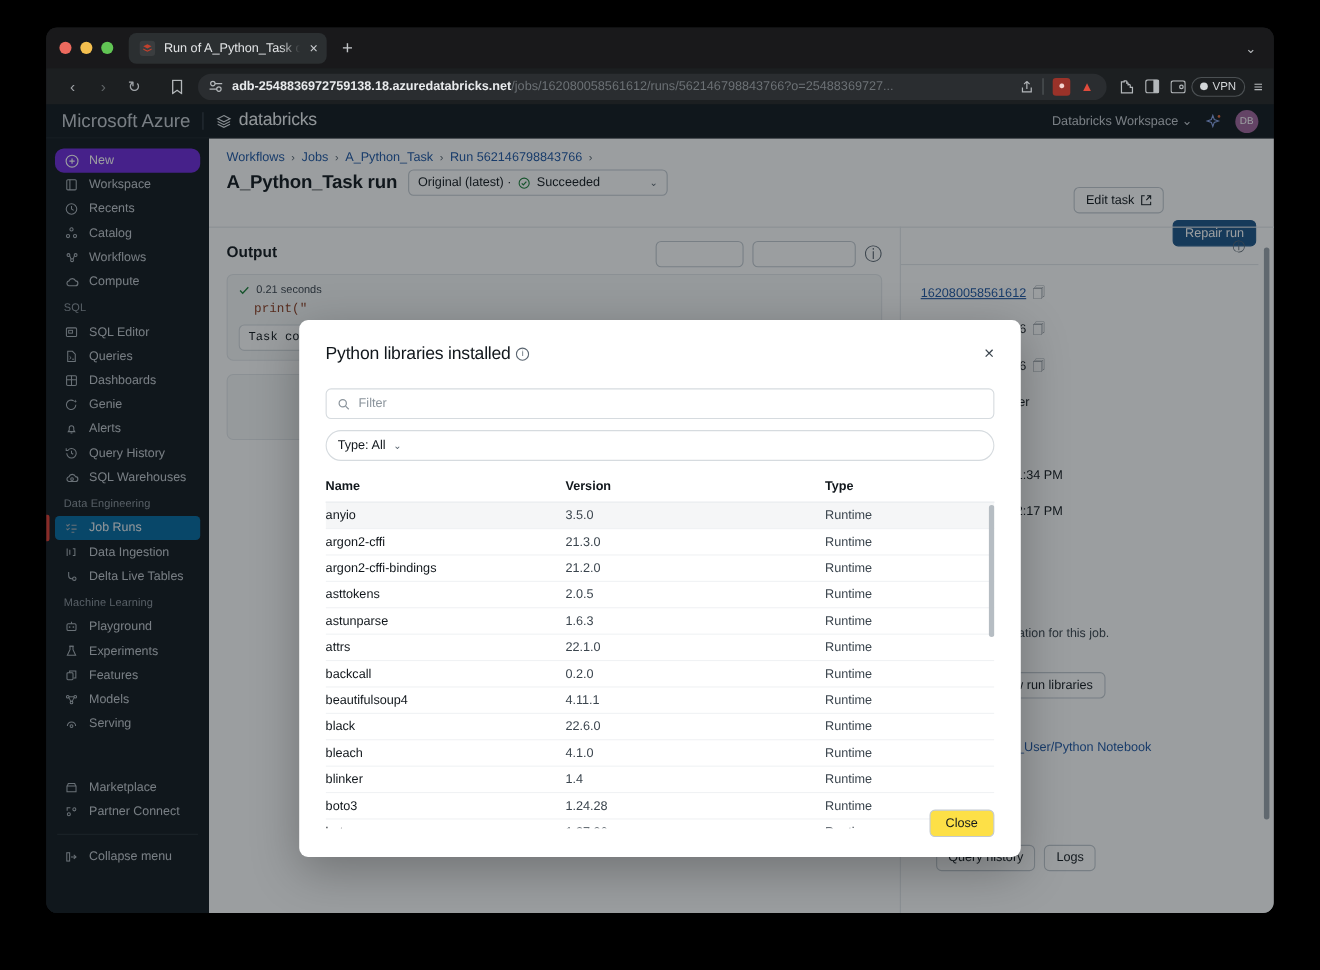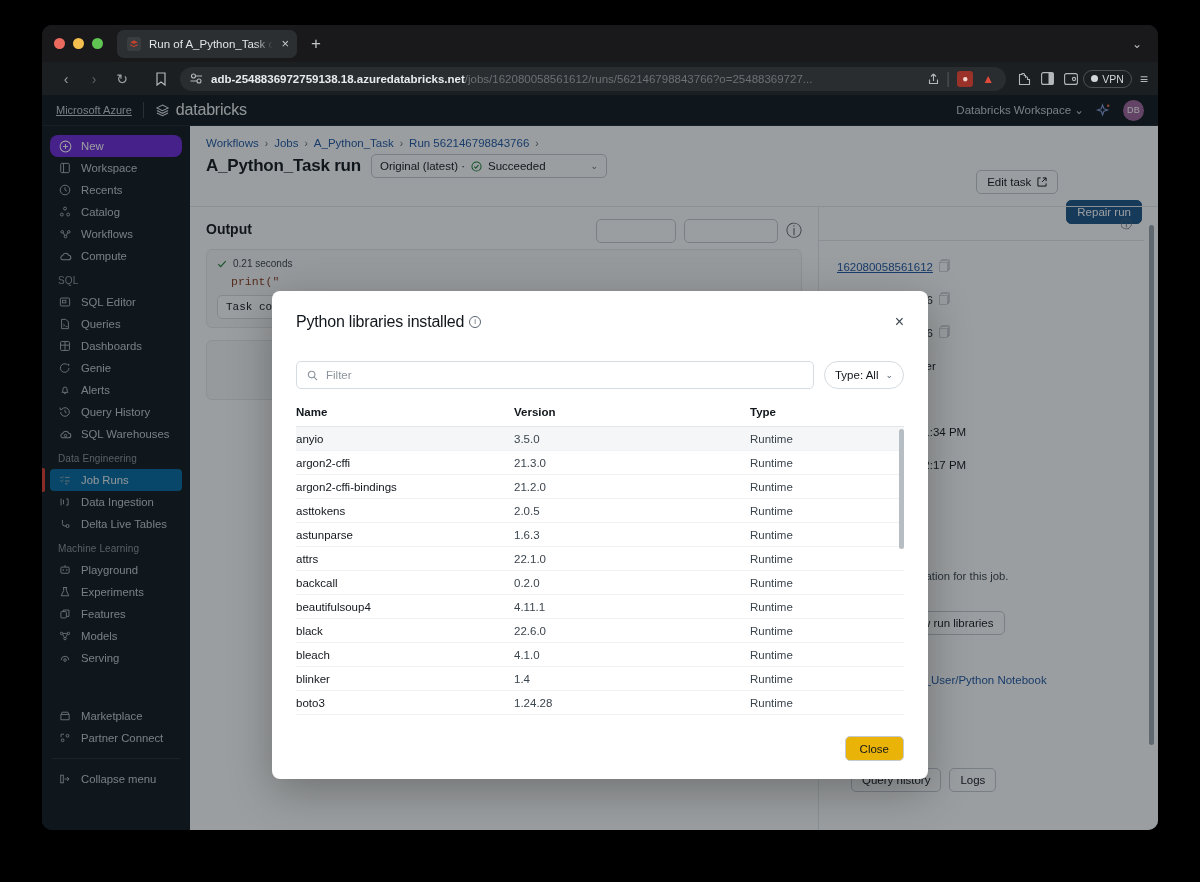--- a/index.html
+++ b/index.html
@@ -91,21 +91,21 @@
 
   
   #app { position:relative; height:735px; background:#11171c; }
 
   .db-topbar {
     height:31px; background:#11171c;
     display:flex; align-items:center;
     padding:0 14px; gap:0;
     border-bottom:1px solid #1e262c;
   }
-  .azure-label { font-size:11px; color:#c5cad0;text-decoration:underline; }
+  .azure-label { font-size:17px; color:#c5cad0; }
   .vdiv { width:1px; height:16px; background:#39424a; margin:0 11px; }
   .db-logo-wrap { display:flex; align-items:center; gap:6px; }
   .db-brand { font-size:16px; color:#eef1f3; letter-spacing:-.2px;text-align:center; }
   .db-search {
     position:absolute; left:415px; top:4px;
     width:370px; height:23px; background:#1d252b;
     border-radius:5px; display:flex; align-items:center;
     padding:0 9px; gap:7px;
   }
   .db-search-ph { font-size:11px; color:#8b949c; }
@@ -232,21 +232,21 @@
   }
   .modal-title-row { display:flex; align-items:center; }
   .modal-title { font-size:16px; font-weight:400; color:#11171c; letter-spacing:-.2px; }
   .info-ico {
     width:12px;height:12px;border-radius:50%;
     border:1px solid #5a6570; color:#5a6570;
     font-size:8px; line-height:10px; text-align:center;
     margin-left:5px; flex:0 0 12px;
   }
   .modal-close { margin-left:auto; color:#3b454e; font-size:16px; line-height:1; }
-  .modal-controls { display:flex; gap:10px; margin-top:30px; }
+  .modal-controls { display:flex; gap:10px; margin-top:22px;flex-direction:column; }
   .filter-input {
     flex:1 1 auto; height:28px; border:1px solid #d6dbdf; border-radius:5px;
     display:flex; align-items:center; gap:8px; padding:0 10px;
   }
   .filter-ph { font-size:11.5px; color:#8b949c; }
   .type-select {
     flex:0 0 auto; height:28px; border:1px solid #d6dbdf; border-radius:14px;
     display:flex; align-items:center; gap:7px; padding:0 10px;
     font-size:11.5px; color:#11171c;
   }
@@ -266,21 +266,21 @@
   }
   .tbl-row:first-child { background:#f5f6f7; }
   .tbl-row .v, .tbl-row .t { color:#3b454e; }
   .tbl-scroll {
     position:absolute; right:0; top:2px;
     width:5px; height:120px; background:#b6bdc3; border-radius:3px;
   }
   .modal-footer { position:absolute; right:24px; bottom:18px; }
   .close-btn {
     border:1px solid #c3cad1; border-radius:5px;
-    background:#eab308; height:25px; padding:0 14px;
+    background:#fde047; height:25px; padding:0 14px;
     font-size:11.5px; color:#11171c;
   }
 
   svg { display:block; }
 </style>
 </head>
 <body>
 
 <div id="browser-window">
 

